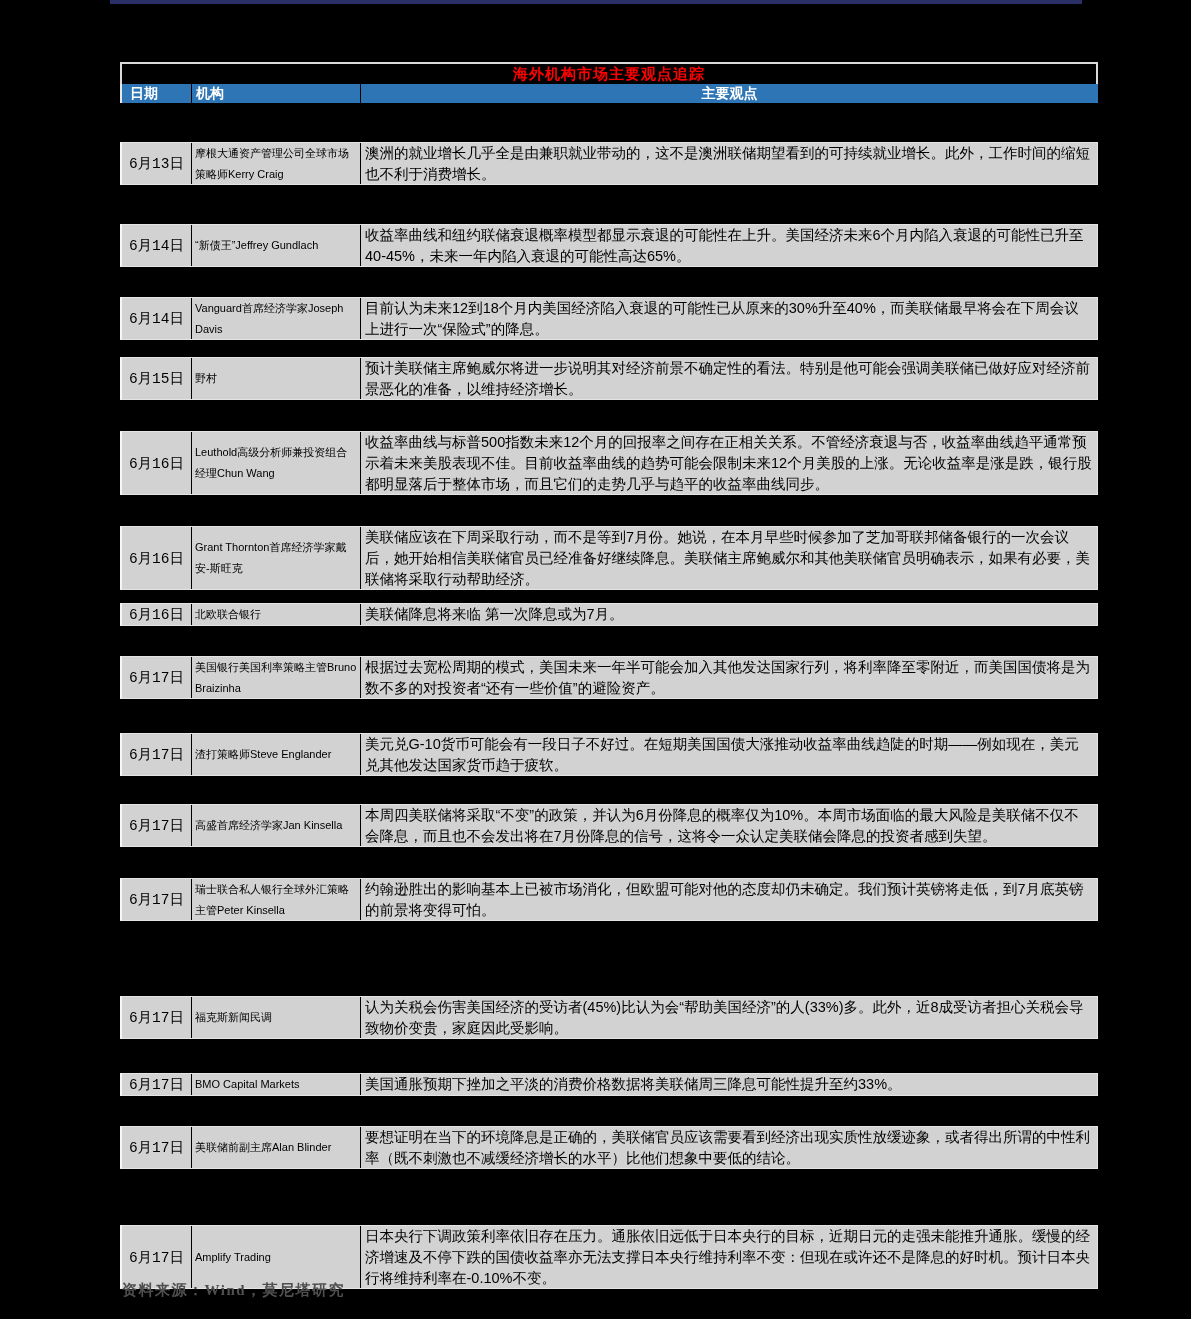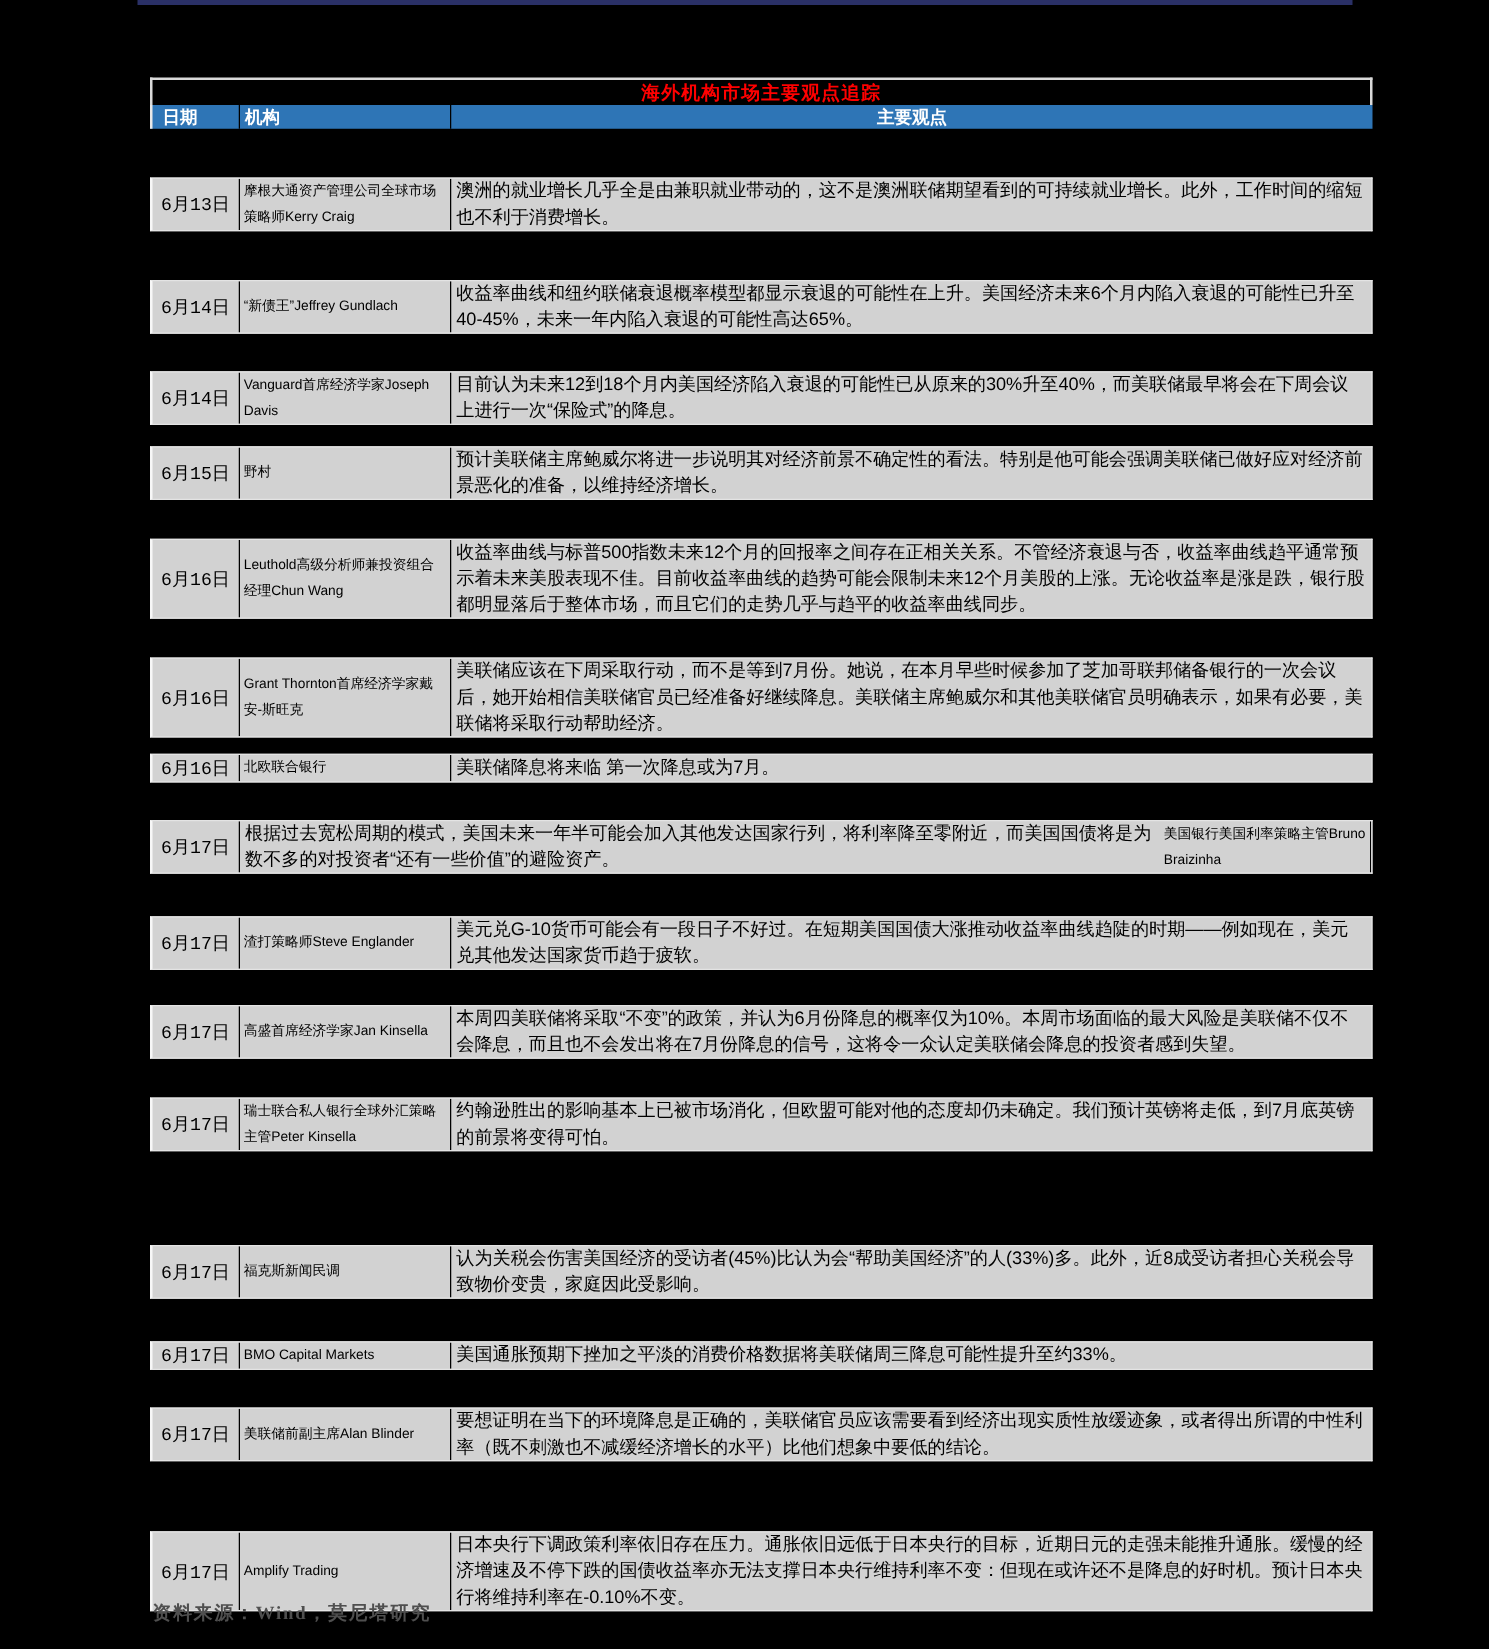--- a/index.html
+++ b/index.html
@@ -118,22 +118,22 @@
   </div>
 
   <div class="row" style="margin-top: 13px; height: 23px;">
     <div class="cell date">6月16日</div>
     <div class="cell org">北欧联合银行</div>
     <div class="cell view">美联储降息将来临 第一次降息或为7月。</div>
   </div>
 
   <div class="row" style="margin-top: 30px; height: 43px;">
     <div class="cell date">6月17日</div>
+    <div class="cell org">美国银行美国利率策略主管Bruno Braizinha</div>
     <div class="cell view">根据过去宽松周期的模式，美国未来一年半可能会加入其他发达国家行列，将利率降至零附近，而美国国债将是为数不多的对投资者“还有一些价值”的避险资产。</div>
-    <div class="cell org">美国银行美国利率策略主管Bruno Braizinha</div>
   </div>
 
   <div class="row" style="margin-top: 34px; height: 43px;">
     <div class="cell date">6月17日</div>
     <div class="cell org">渣打策略师Steve Englander</div>
     <div class="cell view">美元兑G-10货币可能会有一段日子不好过。在短期美国国债大涨推动收益率曲线趋陡的时期——例如现在，美元兑其他发达国家货币趋于疲软。</div>
   </div>
 
   <div class="row" style="margin-top: 28px; height: 43px;">
     <div class="cell date">6月17日</div>

